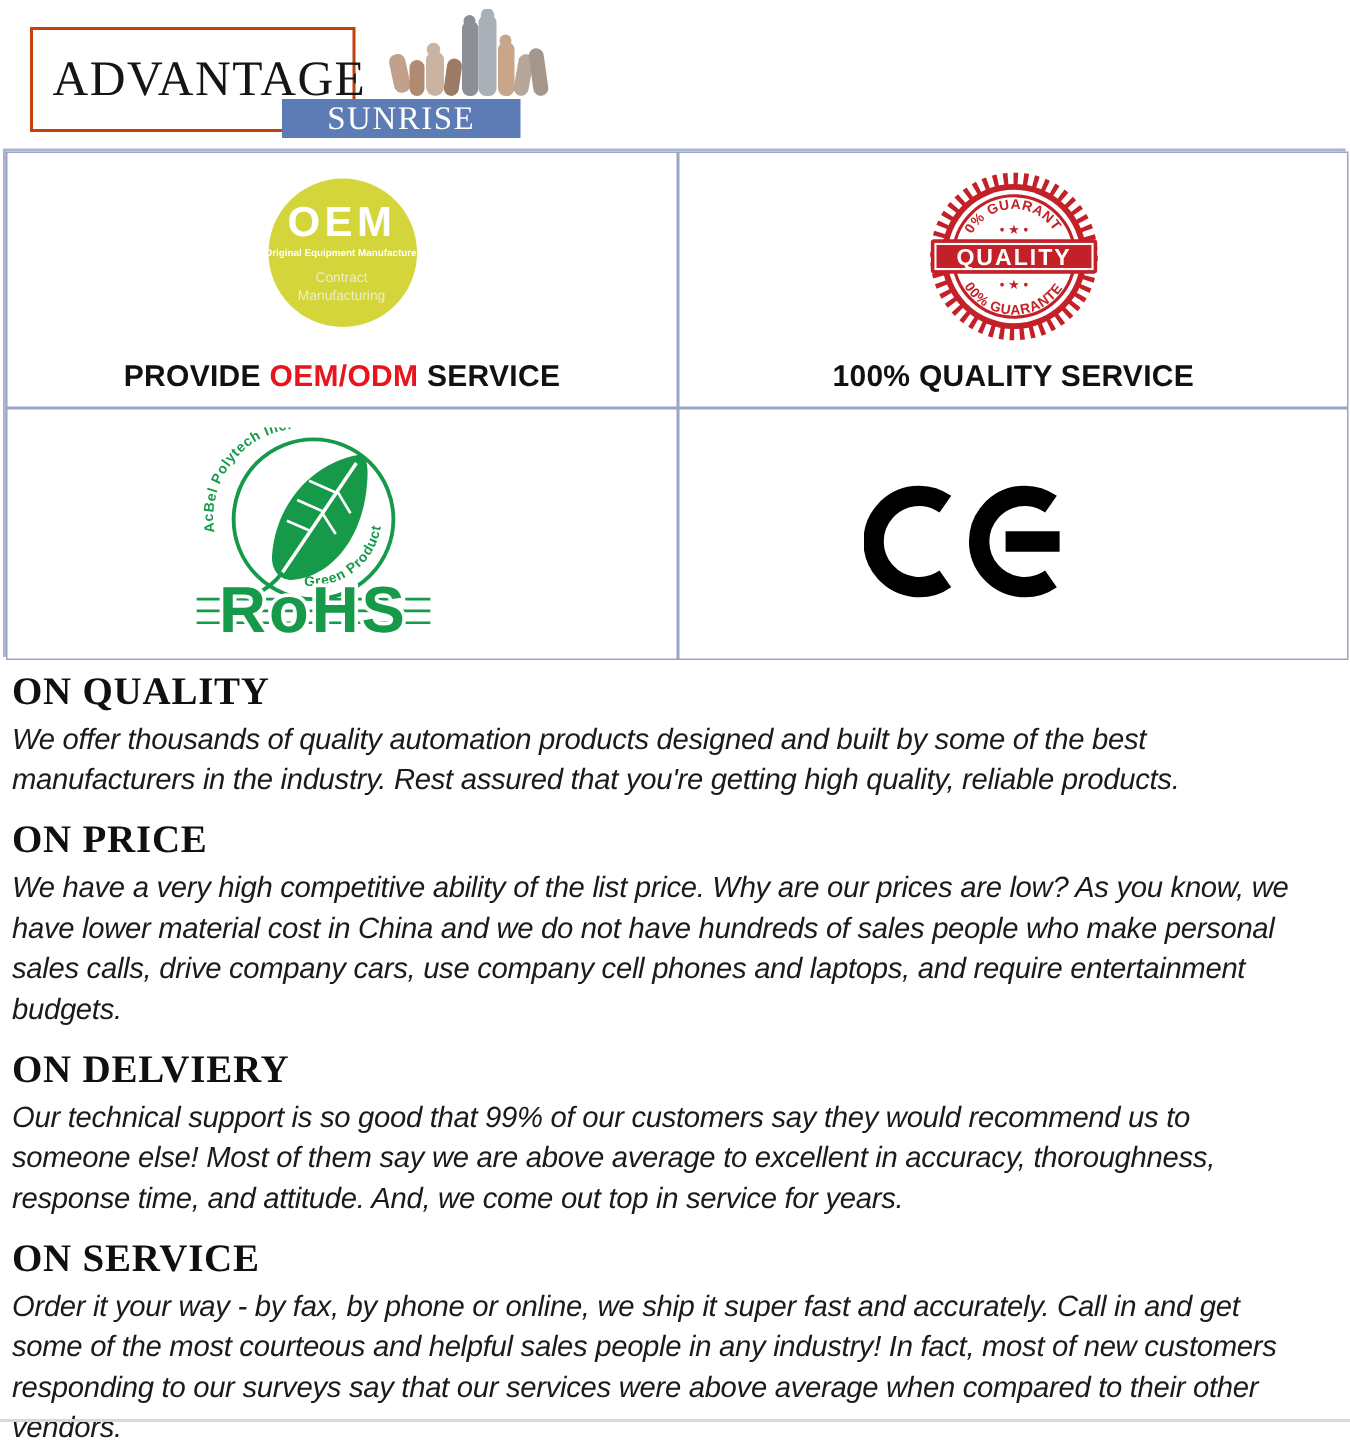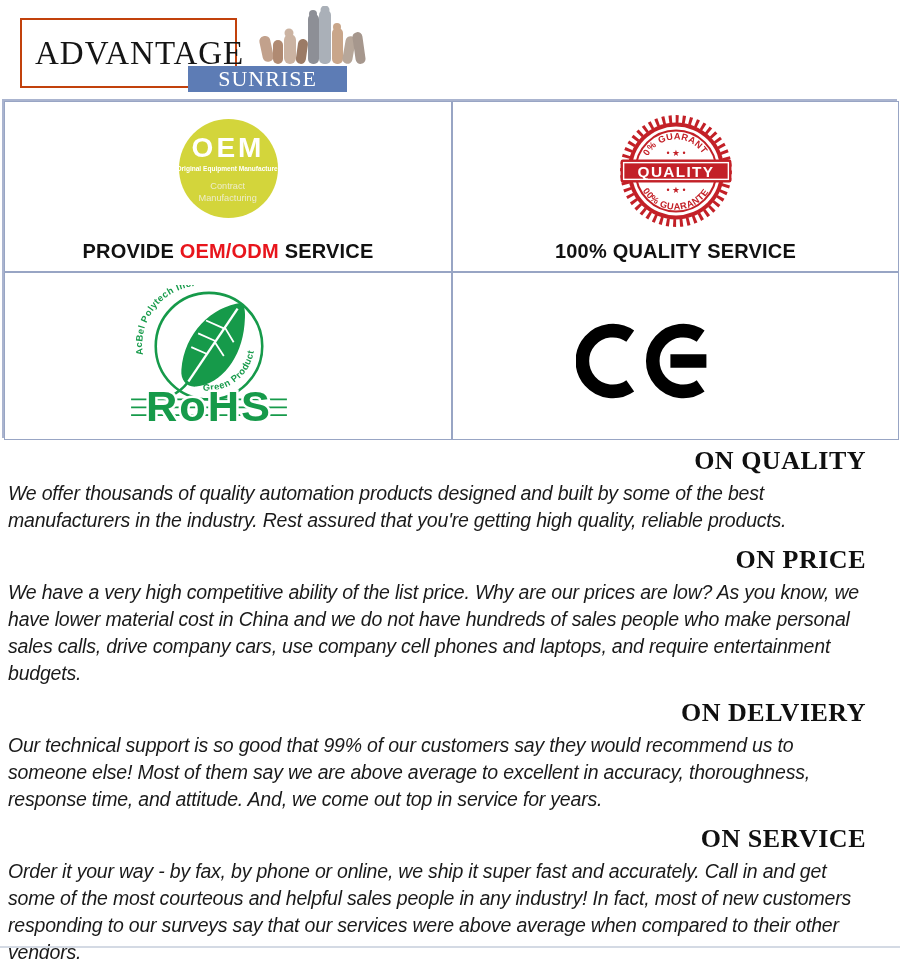--- a/index.html
+++ b/index.html
@@ -38,21 +38,21 @@
   .bc-line { font-size:10px; line-height:12px; white-space:nowrap; transform:scale(.92); }
   .oem .bc-line { color:#eeeccb; }
   .odm .bc-line { color:#eaf6f9; }
   .bc-lines { margin-top:7px; }
 
   .seal-wrap { margin-bottom:32px; }
 
   
   .sections { position:absolute; left:8px; top:448px; width:858px; }
   .sec-heading { font-family:"Liberation Serif", serif; font-size:26px; font-weight:bold;
-                 color:#101010; letter-spacing:0.5px; line-height:26px; margin:13px 0 6px 0;text-align:right; }
+                 color:#101010; letter-spacing:0.5px; line-height:26px; margin:13px 0 6px 0; }
   .sections .sec-heading:first-child { margin-top:0; }
   .sec-body { font-style:italic; font-weight:normal; font-size:19.5px; line-height:27px;
               color:#1a1a1a; letter-spacing:-0.2px; }
   .bottom-rule { position:absolute; left:0; top:946px; width:900px; height:0;
                  border-top:2px solid #d4dae4; }
 </style>
 </head>
 <body>
 
 <div class="page">

